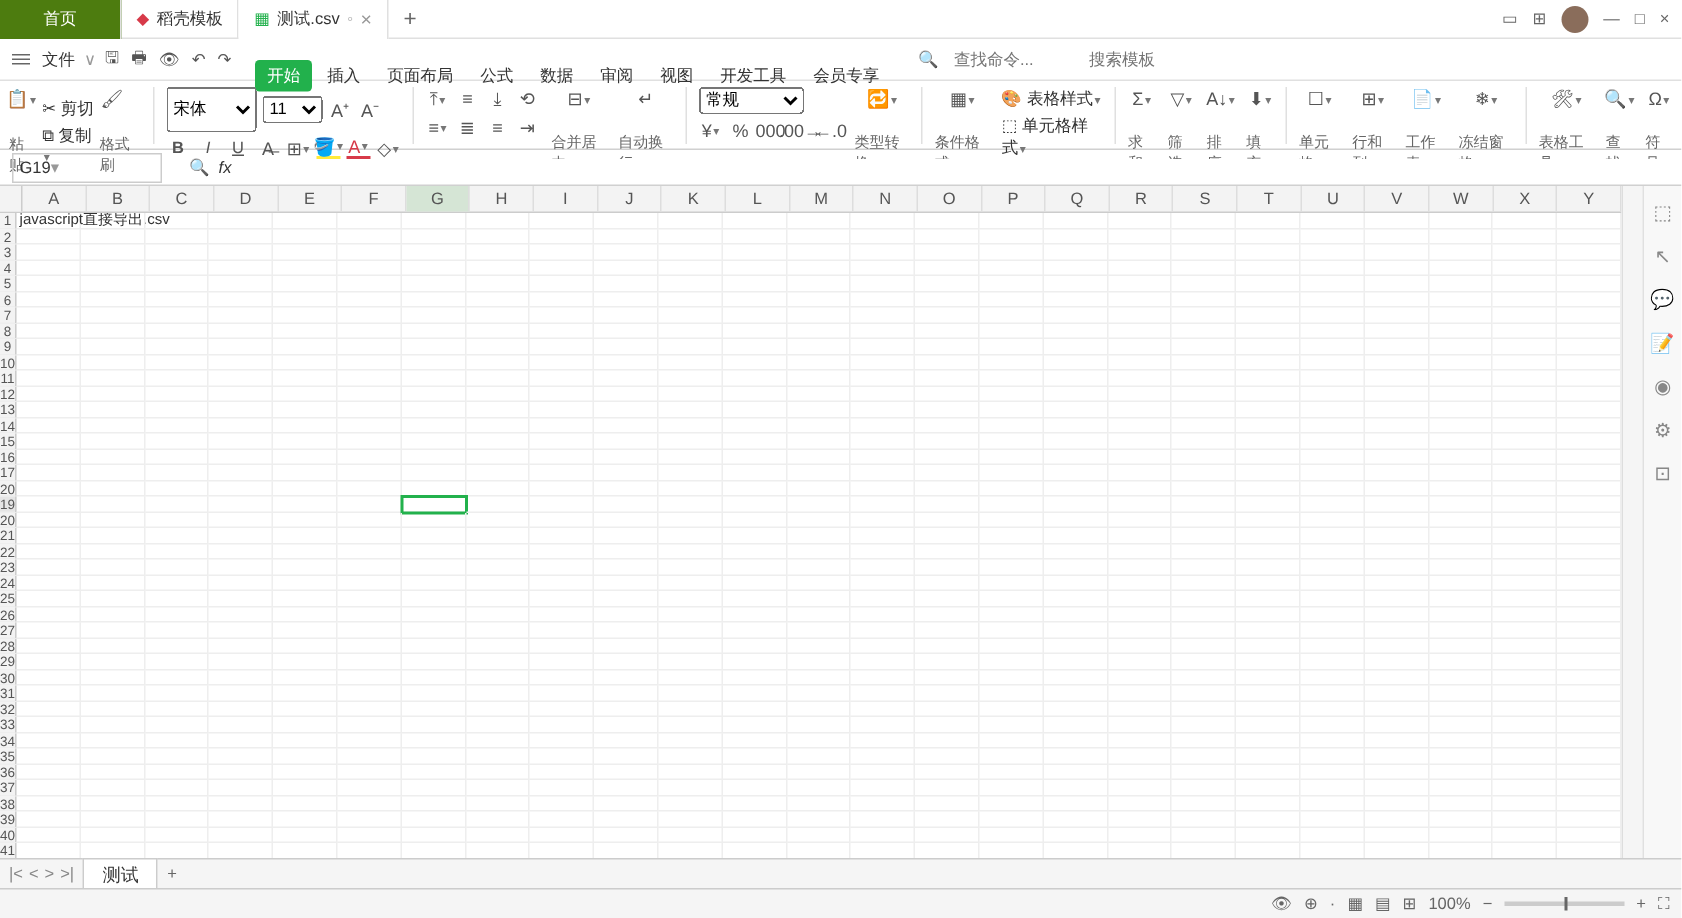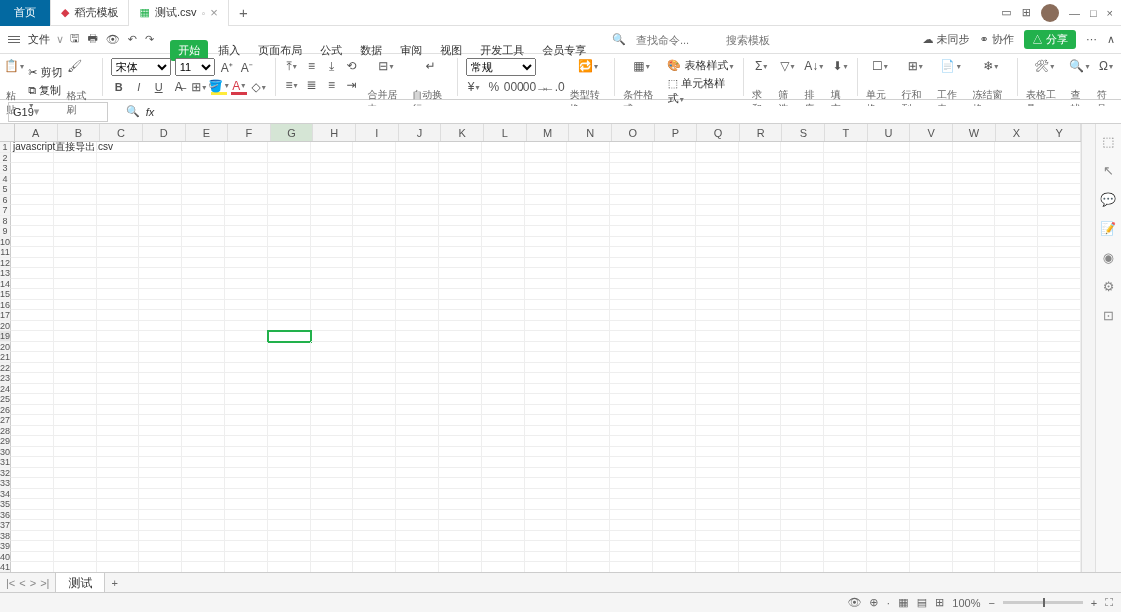--- a/index.html
+++ b/index.html
@@ -1,19 +1,19 @@
 <!DOCTYPE html>
 <html><head>
 <meta charset="utf-8">
 <style>
 * { margin:0; padding:0; box-sizing:border-box; font-family:"Microsoft YaHei",Arial,sans-serif; font-size:11px; }
 body { width:1121px; height:612px; background:#fff; overflow:hidden; display:flex; flex-direction:column; color:#333; }
 .titlebar { height:26px; background:#fff; display:flex; align-items:center; border-bottom:1px solid #e0e0e0; }
 .tab { height:26px; display:flex; align-items:center; padding:0 10px; gap:5px; border-right:1px solid #e0e0e0; cursor:pointer; }
-.tab.home { background:#0369a1; color:#fff; padding:0 14px; }
+.tab.home { background:#4d7c0f; color:#fff; padding:0 29px; }
 .tab.active { background:#fff; }
 .tab .close { color:#999; font-size:13px; }
 .tab .plus { font-size:15px; color:#666; }
 .win-controls { margin-left:auto; display:flex; align-items:center; gap:10px; padding-right:8px; color:#666; }
 .win-controls span { cursor:pointer; }
 .avatar { width:18px; height:18px; border-radius:50%; background:#8a6d5b; }
 .menubar { height:28px; display:flex; align-items:center; padding:0 6px; gap:6px; border-bottom:1px solid #e0e0e0; }
 .hamburger { display:flex; flex-direction:column; gap:2px; padding:2px; }
 .hamburger i { width:12px; height:1px; background:#666; }
 .qat { display:flex; gap:8px; color:#555; align-items:center; }
@@ -25,21 +25,21 @@
 .search-area input { border:none; outline:none; font-size:11px; width:80px; }
 .right-actions { margin-left:auto; display:flex; gap:10px; align-items:center; color:#555; }
 .share-btn { background:#22b14c; color:#fff; padding:2px 8px; border-radius:3px; }
 .ribbon { height:46px; display:flex; align-items:flex-start; padding:4px 6px; border-bottom:1px solid #d0d0d0; gap:8px; }
 .rgroup { display:flex; flex-direction:column; align-items:center; gap:2px; }
 .rgroup .icons { display:flex; gap:4px; align-items:center; }
 .rgroup .lbl { font-size:10px; color:#666;margin-top:12px; }
 .rcol { display:flex; flex-direction:column; gap:3px; }
 .rrow { display:flex; gap:4px; align-items:center; }
 .ribbon .sep { width:1px; height:38px; background:#e0e0e0; }
-select.font { font-size:11px; height:18px; width:60px; }
+select.font { font-size:11px; height:30px; width:60px; }
 select.size { font-size:11px; height:18px; width:40px; }
 .btn-icon { width:16px; height:16px; display:inline-flex; align-items:center; justify-content:center; cursor:pointer; color:#555; font-size:12px; }
 .dd::after { content:"▾"; font-size:8px; color:#777; margin-left:1px; }
 .namebox-row { height:24px; display:flex; align-items:center; border-bottom:1px solid #d0d0d0; }
 .namebox { width:100px; height:20px; border:1px solid #ccc; margin-left:8px; padding:0 4px; display:flex; align-items:center; justify-content:flex-start; font-size:11px; }
 .fx-area { display:flex; align-items:center; gap:6px; margin-left:18px; flex:1; }
 .fx-area input { border:none; outline:none; flex:1; font-size:11px; }
 .main { flex:1; display:flex; overflow:hidden; }
 .grid-wrap { flex:1; display:flex; flex-direction:column; overflow:hidden; }
 .col-headers { height:18px; display:flex; background:#f3f3f3; border-bottom:1px solid #ccc; }
@@ -119,27 +119,20 @@
       <span>数据</span>
       <span>审阅</span>
       <span>视图</span>
       <span>开发工具</span>
       <span>会员专享</span>
     </div>
   <div class="search-area">
     <span>🔍</span>
     <input placeholder="查找命令..." style="">
     <input placeholder="搜索模板" style="">
-  </div>
-  <div class="right-actions">
-    <span>☁ <span>未同步</span></span>
-    <span>⚭ <span>协作</span></span>
-    <span class="share-btn">△ <span>分享</span></span>
-    <span>⋯</span>
-    <span>∧</span>
   </div>
 </div>
 
 <div class="ribbon">
   <div class="rgroup">
     <div class="icons">
       <div class="rcol">
         <span class="btn-icon dd">📋</span>
         <span class="lbl">粘贴</span>
       </div>

